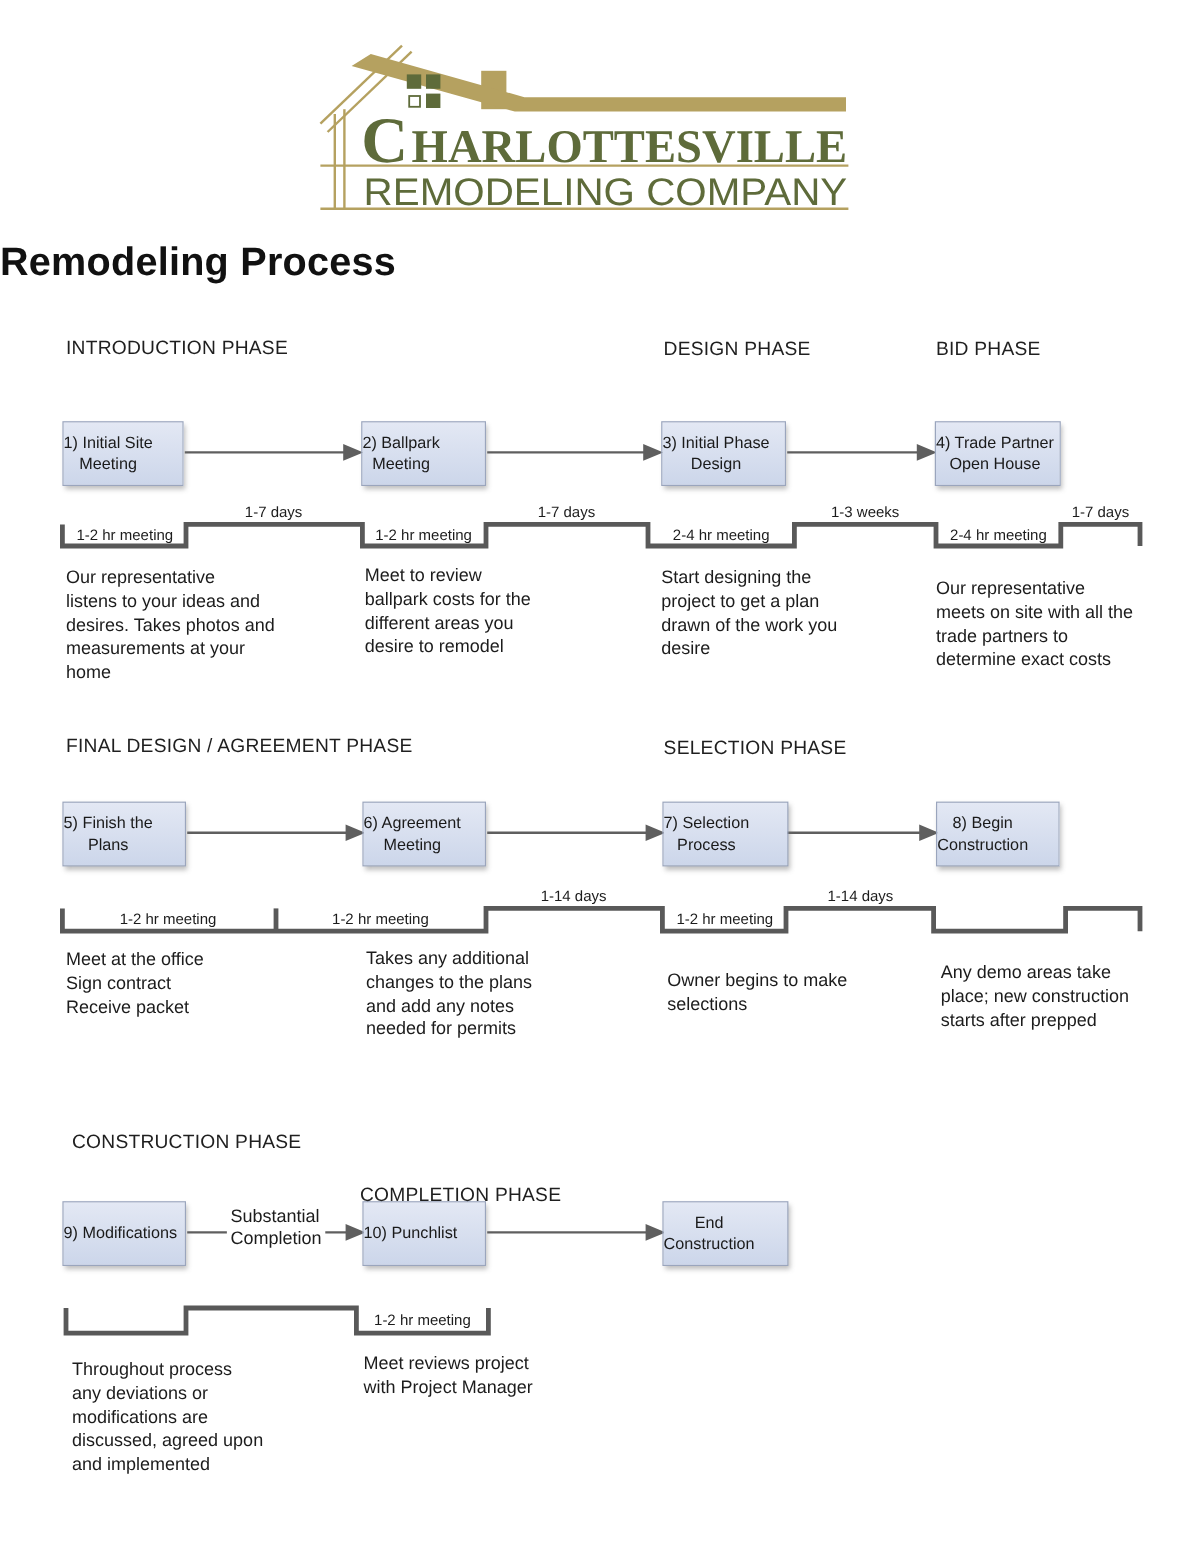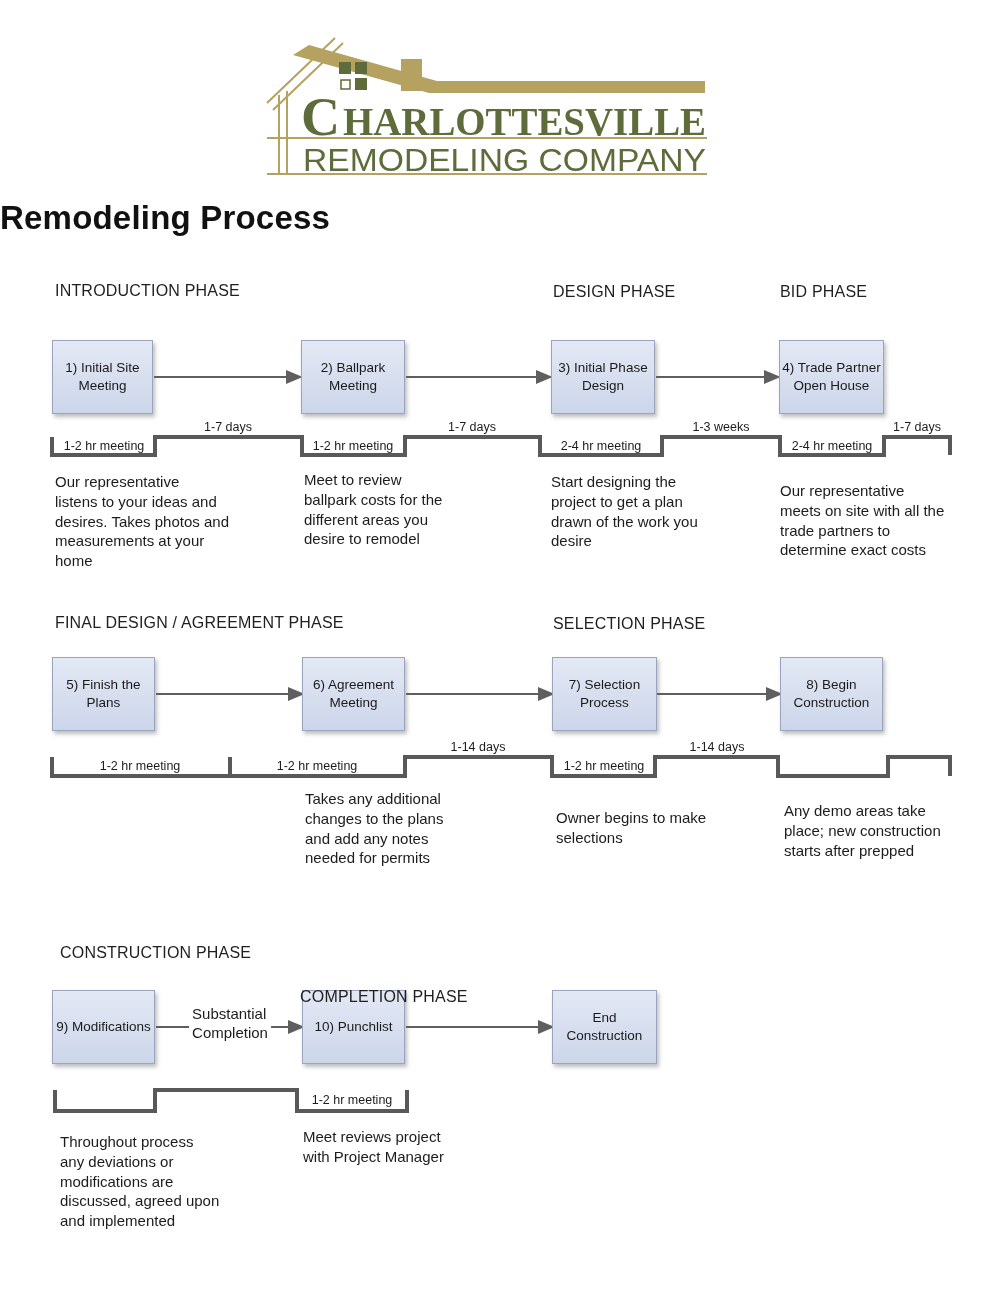--- a/index.html
+++ b/index.html
@@ -3,24 +3,24 @@
 <meta charset="utf-8">
 <style>
   html,body{margin:0;padding:0;background:#fff;}
   .canvas{position:relative;width:1000px;height:1294px;background:#fff;overflow:hidden;
           font-family:"Liberation Sans",sans-serif;color:#1c1c1c;}
   .logo-svg{position:absolute;left:265px;top:35px;}
   .title{position:absolute;left:0;top:199px;width:1000px;text-align:left;
          font-size:33px;font-weight:600;color:#111;letter-spacing:.2px;}
   .connectors{position:absolute;left:0;top:0;z-index:1;pointer-events:none;}
   .phase{position:absolute;font-size:16px;color:#1f1f1f;letter-spacing:.2px;white-space:nowrap;z-index:3;}
-  .box{position:absolute;height:74px;box-sizing:border-box;z-index:2;
+  .box{position:absolute;height:54px;box-sizing:border-box;z-index:2;
        background:linear-gradient(180deg,#e3e8f4 0%,#ccd6ea 100%);
        border:1px solid #9aa5bd;box-shadow:2px 3px 4px rgba(110,110,110,.45);
-       display:flex;align-items:center;justify-content:center;text-align:center;}
+       display:flex;align-items:center;justify-content:flex-start;text-align:center;margin-top:11px;}
   .box-label{font-size:13.5px;line-height:1.3;color:#1a1a1a;white-space:pre-line;}
   .mlabel{position:absolute;transform:translateX(-50%);font-size:12.5px;white-space:nowrap;z-index:3;color:#1c1c1c;}
   .dlabel{position:absolute;transform:translateX(-50%);font-size:12.5px;white-space:nowrap;z-index:3;color:#1c1c1c;}
   .desc{position:absolute;font-size:15px;line-height:1.32;white-space:pre-line;color:#1c1c1c;z-index:3;}
   .arrow-note{position:absolute;transform:translateX(-50%);text-align:left;font-size:15px;line-height:1.25;
               background:#fff;padding:0 3px;z-index:3;white-space:pre-line;color:#1c1c1c;}
 </style>
 </head>
 <body>
 
@@ -159,20 +159,23 @@
 different areas you
 desire to remodel</div>
   <div class="desc" style="left:551px;top:472px;width:185px">Start designing the
 project to get a plan
 drawn of the work you
 desire</div>
   <div class="desc" style="left:780px;top:481px;width:200px">Our representative
 meets on site with all the
 trade partners to
 determine exact costs</div>
+  <div class="desc" style="left:55px;top:790px;width:190px">Meet at the office
+Sign contract
+Receive packet</div>
   <div class="desc" style="left:305px;top:789px;width:180px">Takes any additional
 changes to the plans
 and add any notes
 needed for permits</div>
   <div class="desc" style="left:556px;top:808px;width:185px">Owner begins to make
 selections</div>
   <div class="desc" style="left:784px;top:801px;width:190px">Any demo areas take
 place; new construction
 starts after prepped</div>
   <div class="desc" style="left:60px;top:1132px;width:185px">Throughout process

